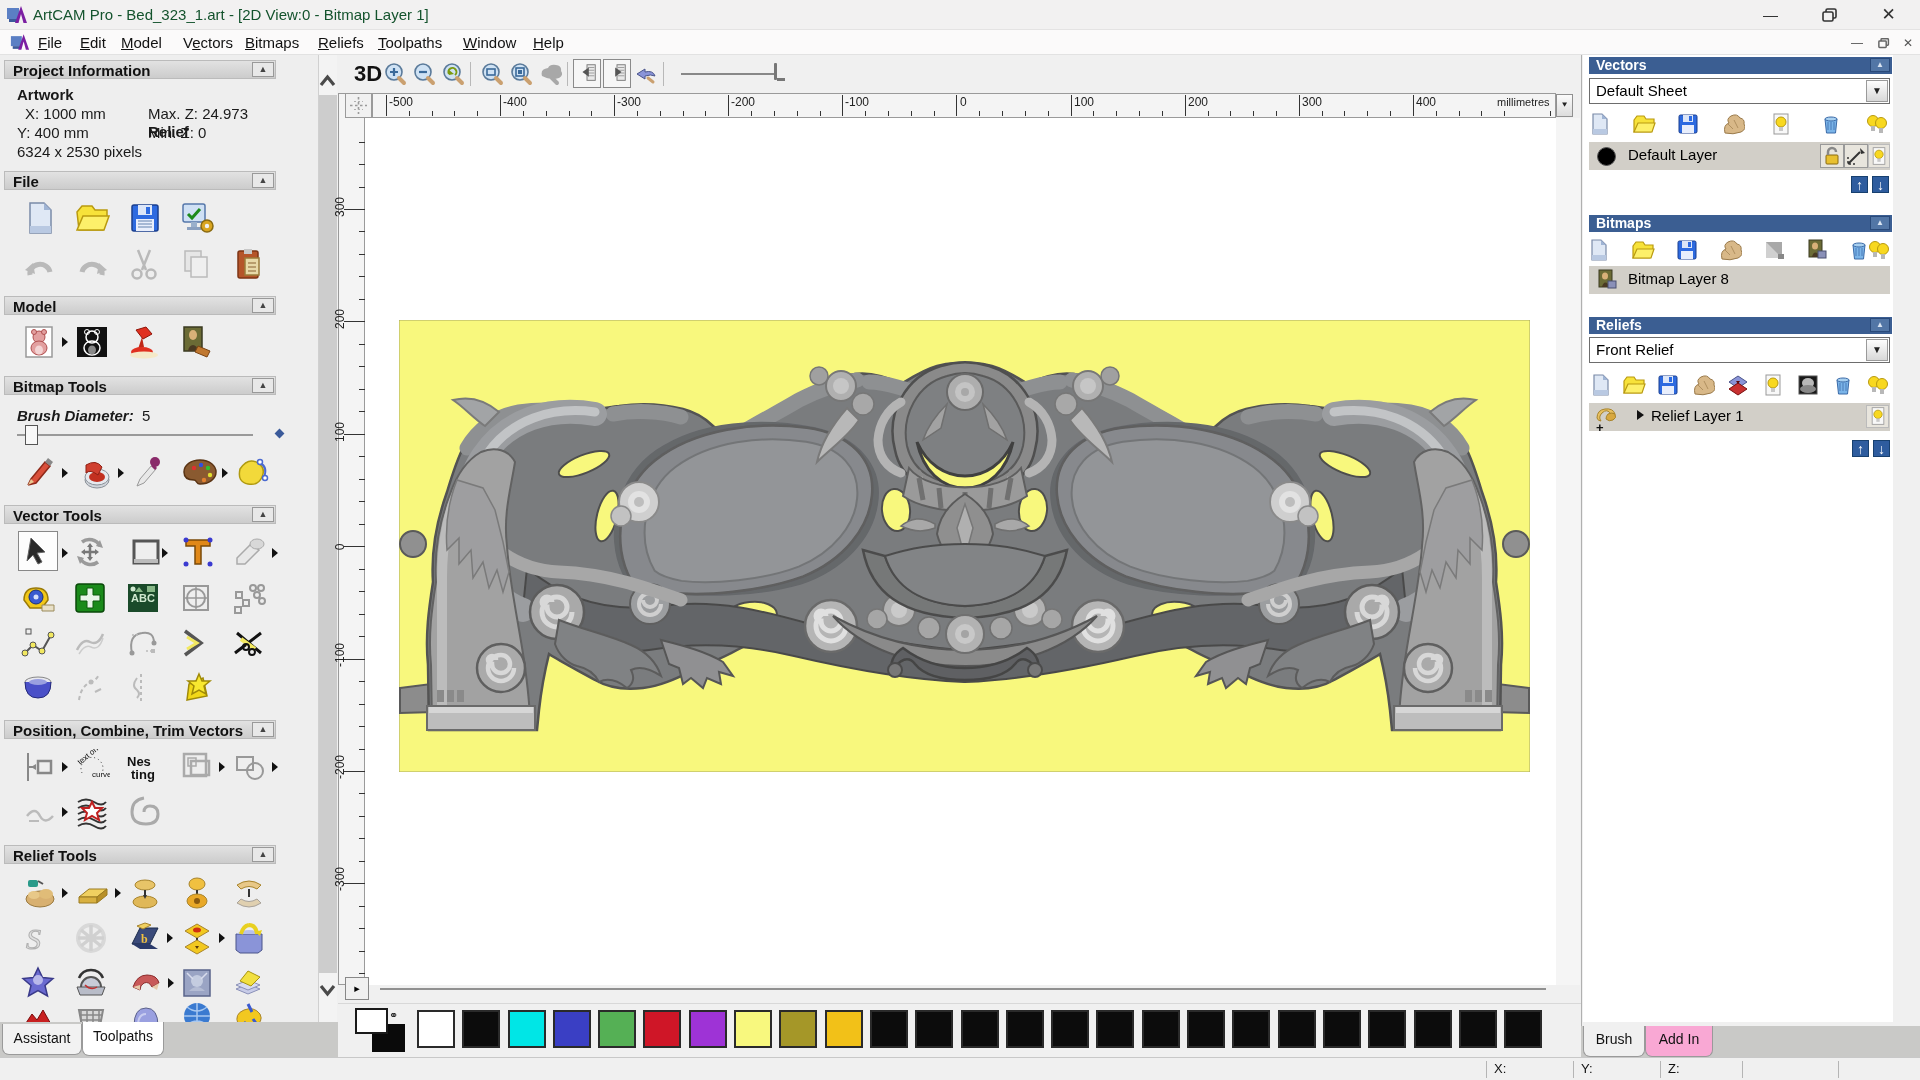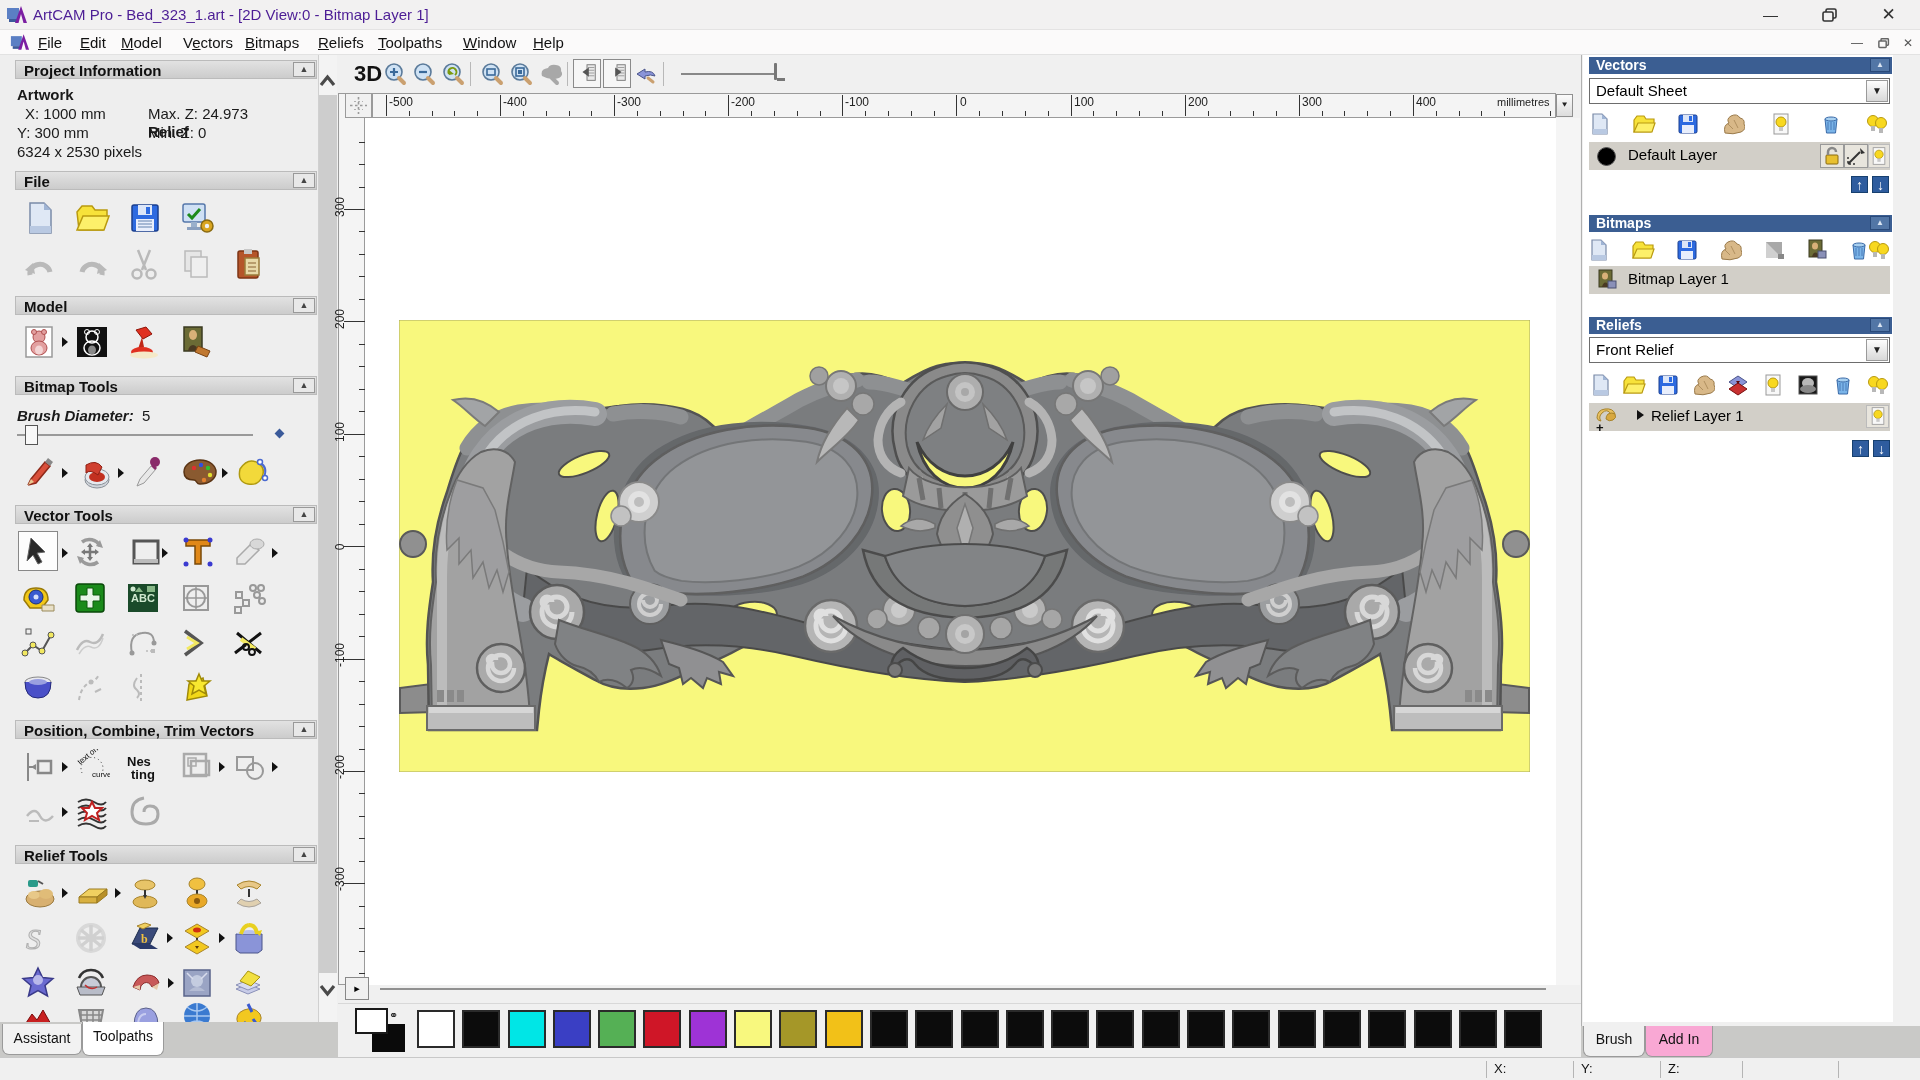--- a/index.html
+++ b/index.html
@@ -1,29 +1,29 @@
 <!DOCTYPE html>
 <html><head>
 <meta charset="utf-8">
 <style>
 * { margin:0; padding:0; box-sizing:border-box; }
 html,body { width:1920px; height:1080px; overflow:hidden; font-family:"Liberation Sans",sans-serif; }
 #app { position:absolute; left:0; top:0; width:1920px; height:1080px; background:#f0f0f0; }
 .abs { position:absolute; }
 
 #titlebar { left:0; top:0; width:1920px; height:30px; background:#f2f1f1; border-bottom:1px solid #e4e3e3; }
-#titletext { left:33px; top:6px; font-size:15px; color:#4c1d95; white-space:nowrap; }
+#titletext { left:33px; top:6px; font-size:15px; color:#14532d; white-space:nowrap; }
 .winbtn { top:0; width:45px; height:30px; color:#333; font-size:15px; text-align:center; line-height:30px; }
 
 #menubar { left:0; top:30px; width:1920px; height:25px; background:#fbfafa; border-bottom:1px solid #e2e2e2; }
 .menuitem { top:34px; font-size:15px; color:#111; white-space:nowrap; }
 .menuitem u { text-decoration:underline; }
 
 #leftpanel { left:0; top:55px; width:337px; height:1002px; background:#eeeeee; border-right:1px solid #b5b5b5; }
-.sechdr { left:15px; width:302px; height:19px; background:linear-gradient(#e2e2e2,#cccccc); border:1px solid #bbb; }
+.sechdr { left:4px; width:272px; height:19px; background:linear-gradient(#e2e2e2,#cccccc); border:1px solid #bbb; }
 .sechdr .t { position:absolute; left:8px; top:1px; font-size:15px; font-weight:bold; color:#111; white-space:nowrap; }
 .sechdr .btn { position:absolute; right:1px; top:1px; width:22px; height:15px; background:#e8e8e8; border:1px solid #999; text-align:center; line-height:13px; font-size:9px; color:#444; }
 .pitext { font-size:15px; color:#1a1a1a; white-space:nowrap; }
 .pib { font-weight:bold; }
 
 #lscroll { left:318px; top:55px; width:19px; height:1002px; background:#f3f3f3; border-left:1px solid #d0d0d0; }
 #lthumb { left:319px; width:18px; background:#cdcdcd; }
 
 #canvasarea { left:338px; top:55px; width:1243px; height:1002px; background:#f0f0f0; }
 #ctoolbar { left:338px; top:55px; width:1243px; height:37px; background:#f0f0f0; }
@@ -102,21 +102,21 @@
   <div class="abs" id="leftpanel"></div>
   <div id="leftsections" style="position:absolute;left:0;top:0;">
   <div class="abs sechdr" style="top:60px">
         <span class="t">Project Information</span>
         <span class="btn">▲</span>
       </div>
   <div class="abs pitext pib" style="left:17px;top:86px;">Artwork</div>
   <div class="abs pitext pib" style="left:148px;top:86px;margin-top:37px;">Relief</div>
   <div class="abs pitext" style="left:17px;top:105px;margin-left:8px;">X: 1000 mm</div>
   <div class="abs pitext" style="left:148px;top:105px;">Max. Z: 24.973</div>
-  <div class="abs pitext" style="left:17px;top:124px;">Y: 300 mm</div>
+  <div class="abs pitext" style="left:17px;top:124px;">Y: 400 mm</div>
   <div class="abs pitext" style="left:148px;top:124px;">Min. Z: 0</div>
   <div class="abs pitext" style="left:17px;top:143px;">6324 x 2530 pixels</div>
   <div class="abs sechdr" style="top:171px">
         <span class="t">File</span>
         <span class="btn">▲</span>
       </div>
   <svg class="abs" style="left:22px;top:200px" width="36" height="36" viewBox="0 0 36 36">
         <path d="M8 3 h14 l7 7 v23 h-21 z" fill="#dfe8f5" stroke="#7a8aa8" stroke-width="1.5"></path>
         <path d="M22 3 l7 7 h-7 z" fill="#9fb4d4"></path>
         <path d="M8 26 h21 v7 h-21 z" fill="#b9c9e2"></path>
@@ -947,21 +947,21 @@
         <ellipse cx="12" cy="7" rx="6" ry="2" fill="#a8d0f0" stroke="#3a6aa8"></ellipse>
         <path d="M9 10 v8 M12 10 v8 M15 10 v8" stroke="#4a7ab8"></path>
       </svg>
   <svg class="abs" style="left:1867px;top:238px" width="24" height="24" viewBox="0 0 24 24">
         <circle cx="8" cy="9" r="5.5" fill="#f8d820" stroke="#b89a10"></circle>
         <rect x="6" y="14" width="4" height="5" fill="#b8b8b8"></rect>
         <circle cx="16" cy="11" r="5.5" fill="#f8d820" stroke="#b89a10"></circle>
         <rect x="14" y="16" width="4" height="5" fill="#b8b8b8"></rect>
       </svg>
   <div class="abs grow" style="top:266px;">
-        <span class="t" style="left:39px;top:4px;">Bitmap Layer 1</span>
+        <span class="t" style="left:39px;top:4px;">Bitmap Layer 8</span>
       </div>
   <svg class="abs" style="left:1595px;top:268px" width="24" height="24" viewBox="0 0 24 24">
         <rect x="4" y="2" width="13" height="17" fill="#6b6b35" stroke="#3a3a20"></rect>
         <ellipse cx="10" cy="8" rx="3" ry="3.5" fill="#d8b078"></ellipse>
         <path d="M7 19 c1 -6 6 -6 7 0 z" fill="#4a3a22"></path>
         <rect x="13" y="13" width="8" height="7" fill="#8a90b8" stroke="#4a5070"></rect>
       </svg>
   <div class="abs bluehdr" style="top:317px">
         <span class="t">Reliefs</span>
         <span class="btn">▲</span>

